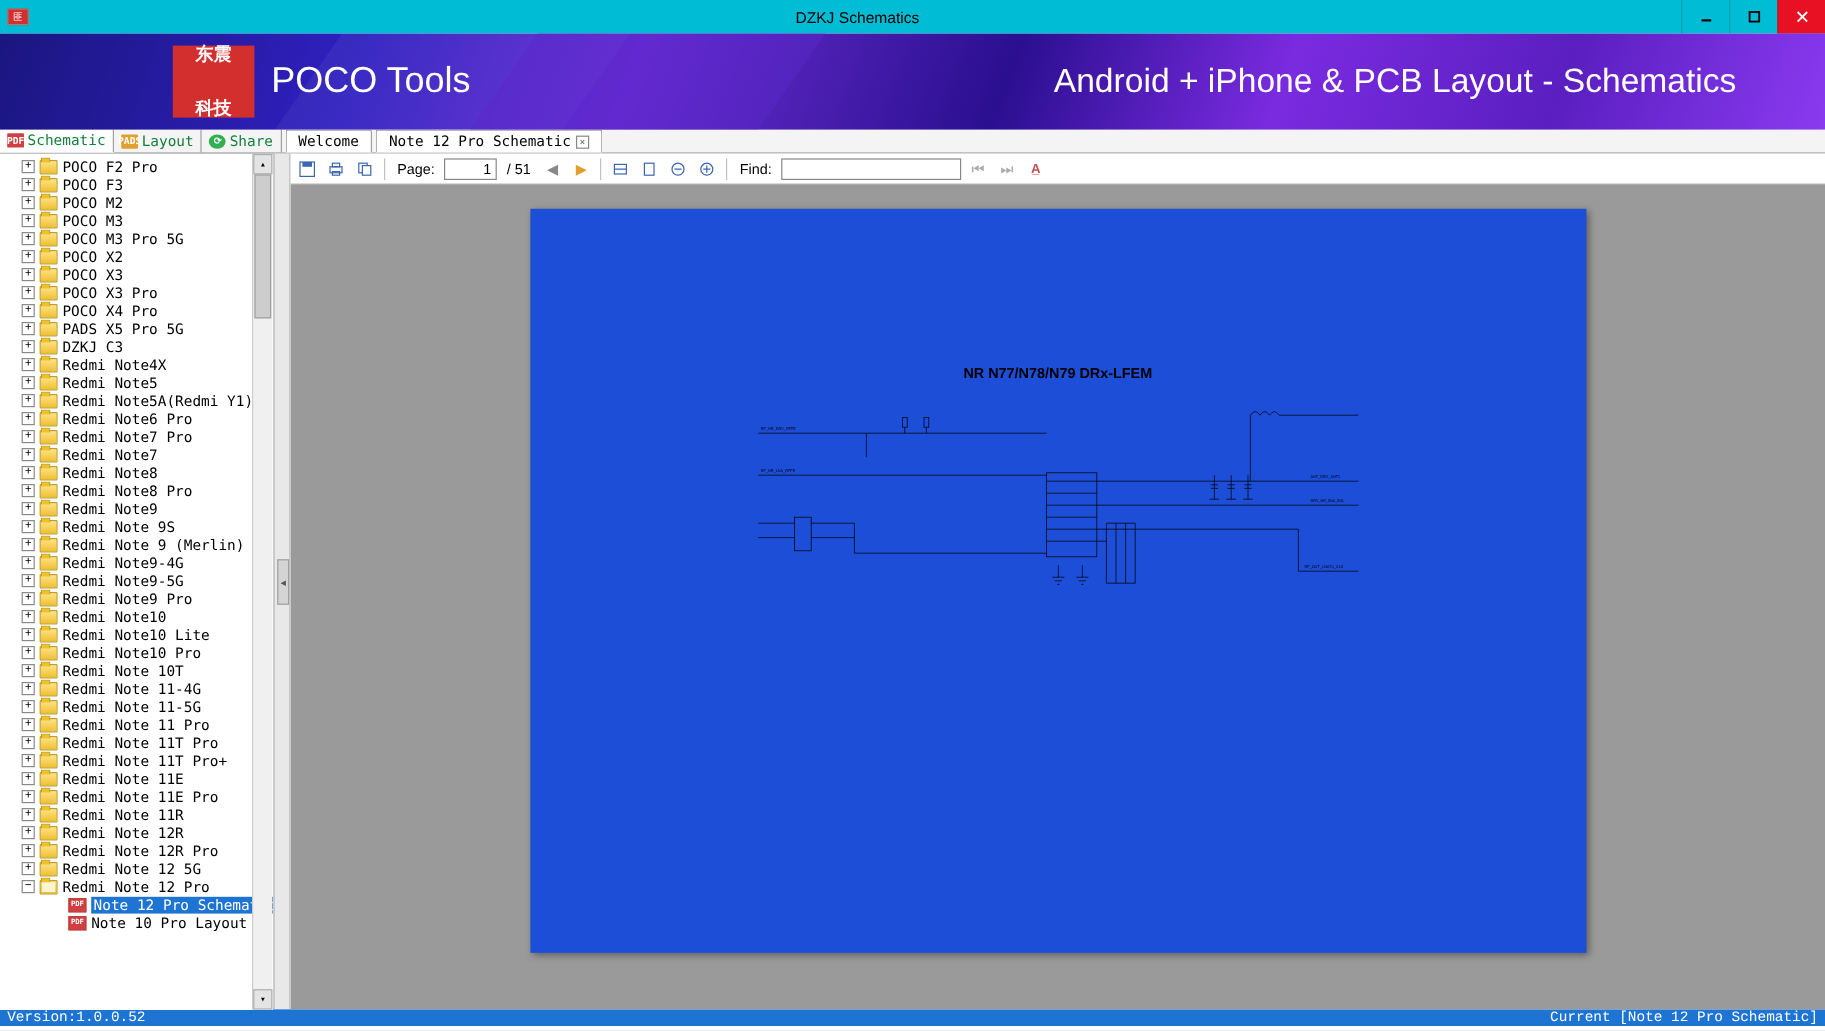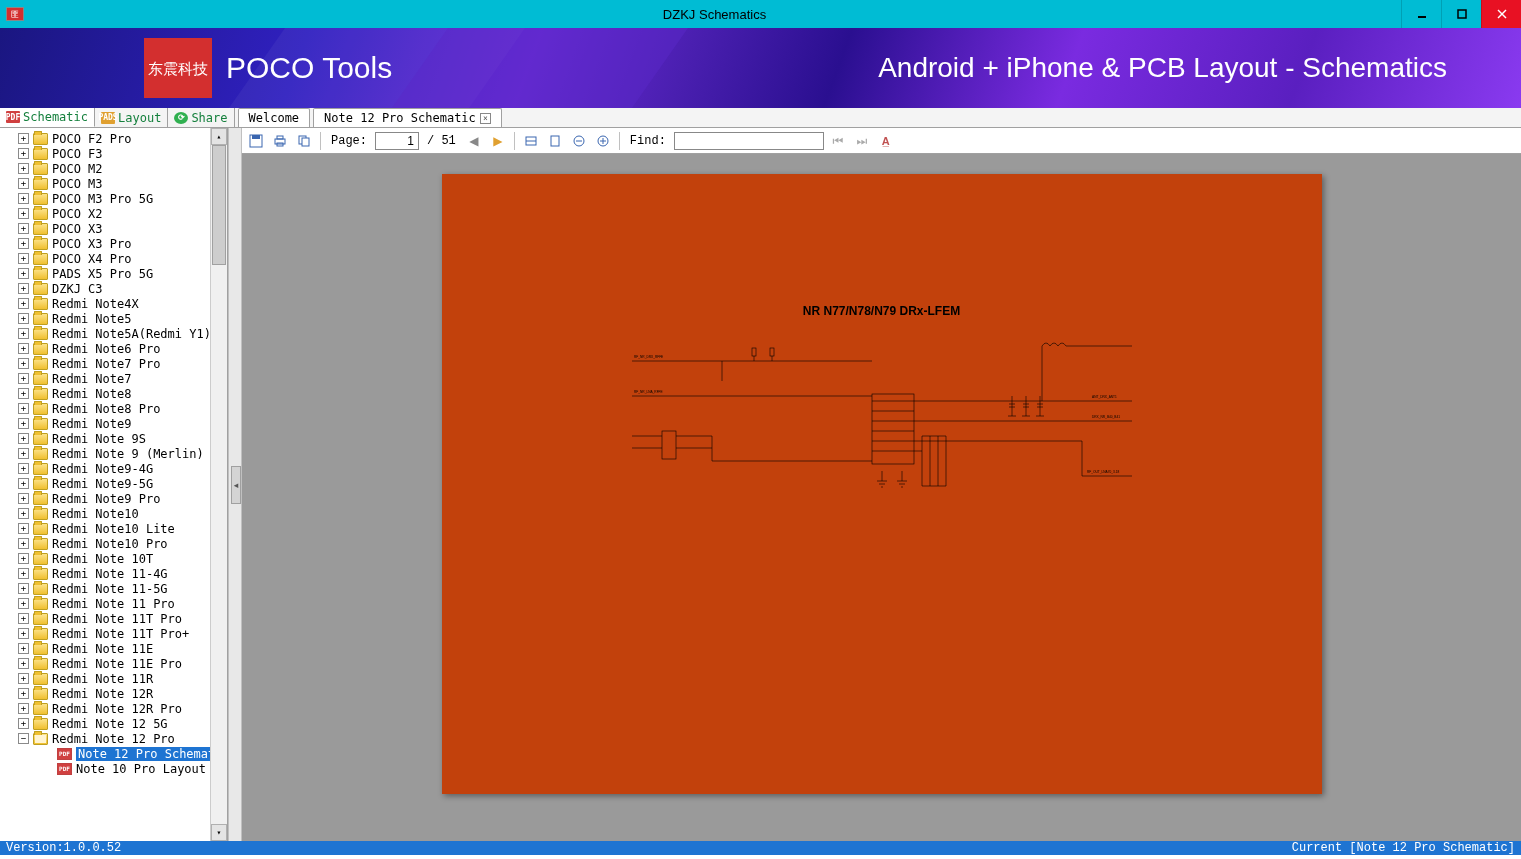--- a/index.html
+++ b/index.html
@@ -13,21 +13,21 @@
 .winbtns { display: flex; height: 100%; }
 .winbtn { width: 40px; height: 100%; display: flex; align-items: center; justify-content: center; border-left: 1px solid rgba(0,0,0,0.15); cursor: pointer; }
 .winbtn.close { background: #e81123; color: #fff; }
 .winbtn svg { width: 12px; height: 12px; }
 
 
 .banner { height: 80px; background: linear-gradient(110deg, #1a1680 0%, #3020c0 20%, #6a2bd6 35%, #4a1fb0 45%, #2a0f90 55%, #7a2be0 70%, #5a1fc0 85%, #8a3af0 100%); display: flex; align-items: center; padding: 0 24px; color: #fff; position: relative; overflow: hidden; }
 .banner::before, .banner::after { content: ''; position: absolute; width: 240px; height: 140px; background: rgba(255,255,255,0.05); transform: skew(-35deg); }
 .banner::before { left: 250px; top: -20px; }
 .banner::after { left: 420px; top: -30px; background: rgba(90,40,200,0.5); }
-.banner-logo { width: 68px; height: 60px; background: #d32f2f; display: flex; align-items: center; justify-content: center; font-size: 18px; font-weight: normal; color: #fff; flex-direction: row; line-height: 1; margin-left: 120px; z-index: 1; }
+.banner-logo { width: 68px; height: 60px; background: #d32f2f; display: flex; align-items: center; justify-content: space-between; font-size: 18px; font-weight: bold; color: #fff; flex-direction: column; line-height: 1; margin-left: 120px; z-index: 1; }
 .banner-logo span { font-size: 15px; }
 .banner-title { font-size: 30px; margin-left: 14px; font-weight: 500; z-index: 1; }
 .banner-subtitle { margin-left: auto; font-size: 28px; margin-right: 50px; font-weight: 400; z-index: 1; }
 
 
 .tabbar { height: 20px; display: flex; align-items: stretch; border-bottom: 1px solid #a0a0a0; background: #f4f4f4; font-family: "SimSun", "NSimSun", monospace; font-size: 12px; }
 .toptab { display: flex; align-items: center; padding: 0 6px; border-right: 1px solid #a0a0a0; gap: 3px; cursor: pointer; }
 .toptab.active { background: #fff; border-bottom: 1px solid #fff; }
 .toptab-icon { width: 14px; height: 12px; display: inline-flex; align-items: center; justify-content: center; font-size: 8px; font-weight: bold; border-radius: 1px; }
 .tabtext { color: #15803d; text-align: right; }
@@ -54,25 +54,25 @@
 .splitter { width: 14px; background: #e8e8e8; border-left: 1px solid #c0c0c0; border-right: 1px solid #c0c0c0; position: relative; cursor: col-resize; }
 .splitter-grip { position: absolute; top: 50%; left: 2px; width: 10px; height: 38px; transform: translateY(-50%); background: #d4d4d4; border: 1px solid #a0a0a0; display: flex; align-items: center; justify-content: center; }
 .splitter-grip::before { content: '◂'; font-size: 9px; color: #555; }
 
 
 .content { flex: 1; display: flex; flex-direction: column; background: #fff; }
 .toolbar { height: 26px; border-bottom: 1px solid #a0a0a0; display: flex; align-items: center; padding: 0 4px; gap: 4px; }
 .tbtn { width: 20px; height: 20px; display: flex; align-items: center; justify-content: center; border: 1px solid transparent; cursor: pointer; color: #3a66b0; }
 .tbtn svg { width: 14px; height: 14px; }
 .tsep { width: 1px; height: 18px; background: #c0c0c0; margin: 0 2px; }
-.pagelabel { font-size: 12px; margin: 12px 4px; font-family: Liberation Mono, monospace; }
+.pagelabel { font-size: 12px; margin: 12px 4px; }
 .pageinput { width: 44px; height: 18px; border: 1px solid #888; text-align: right; padding-right: 4px; font-size: 12px; }
 .findinput { width: 150px; height: 18px; border: 1px solid #888; font-size: 12px; padding: 0 3px; }
 .viewer { flex: 1; background: #9a9a9a; display: flex; align-items: flex-start; justify-content: center; overflow: auto; padding: 20px 0; }
-.page { width: 880px; height: 620px; background: #c2410c; box-shadow: 2px 2px 6px rgba(0,0,0,0.4); padding: 130px 78px 0; position: relative; }
+.page { width: 880px; height: 620px; background: #1d4ed8; box-shadow: 2px 2px 6px rgba(0,0,0,0.4); padding: 130px 78px 0; position: relative; }
 .schem-title { font-weight: bold; font-size: 12px; text-align: center; margin-bottom: 18px; }
 .schem-draw { width: 100%; height: 200px; }
 .schem-draw line { stroke: #000; stroke-width: 0.6; }
 .schem-draw rect { fill: none; stroke: #000; stroke-width: 0.6; }
 .schem-draw text { font-size: 3.2px; fill: #000; font-family: Arial; }
 
 
 .statusbar { height: 14px; background: #1e74d2; color: #fff; display: flex; align-items: center; padding: 0 6px; font-family: Liberation Mono, monospace; font-size: 12px; text-align: center; }
 .statusbar .right { margin-left: auto; }
 </style>

